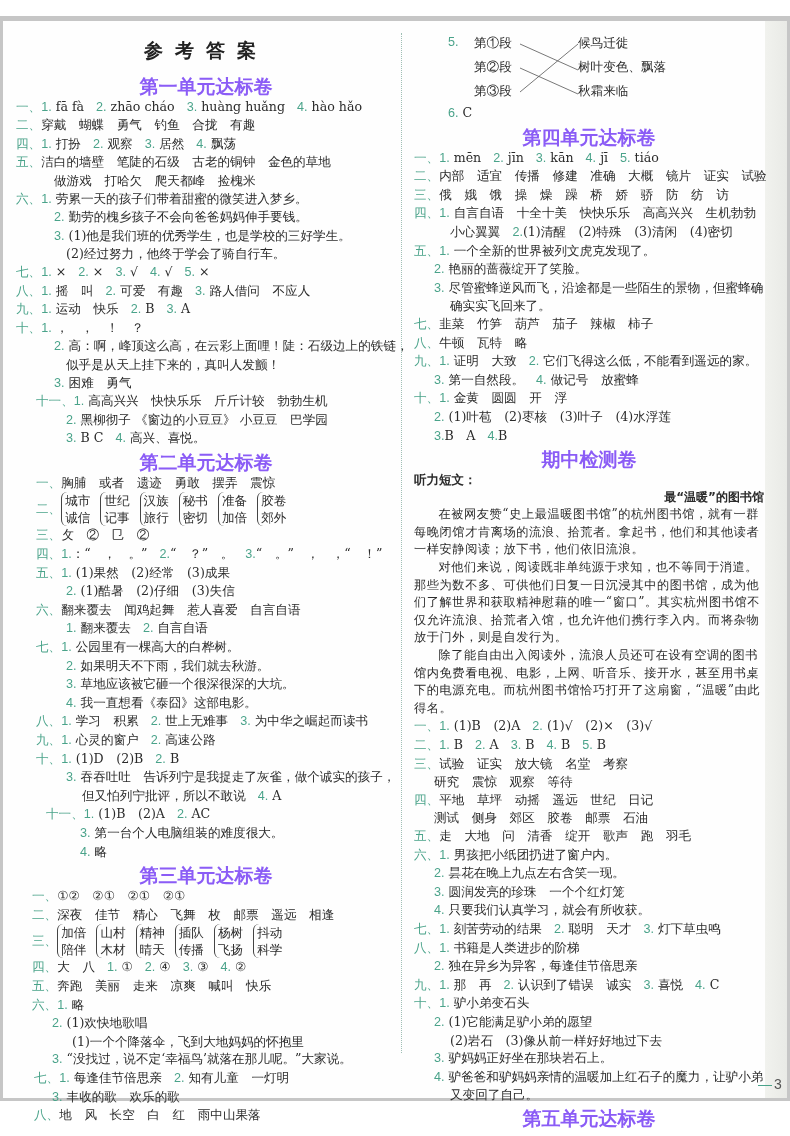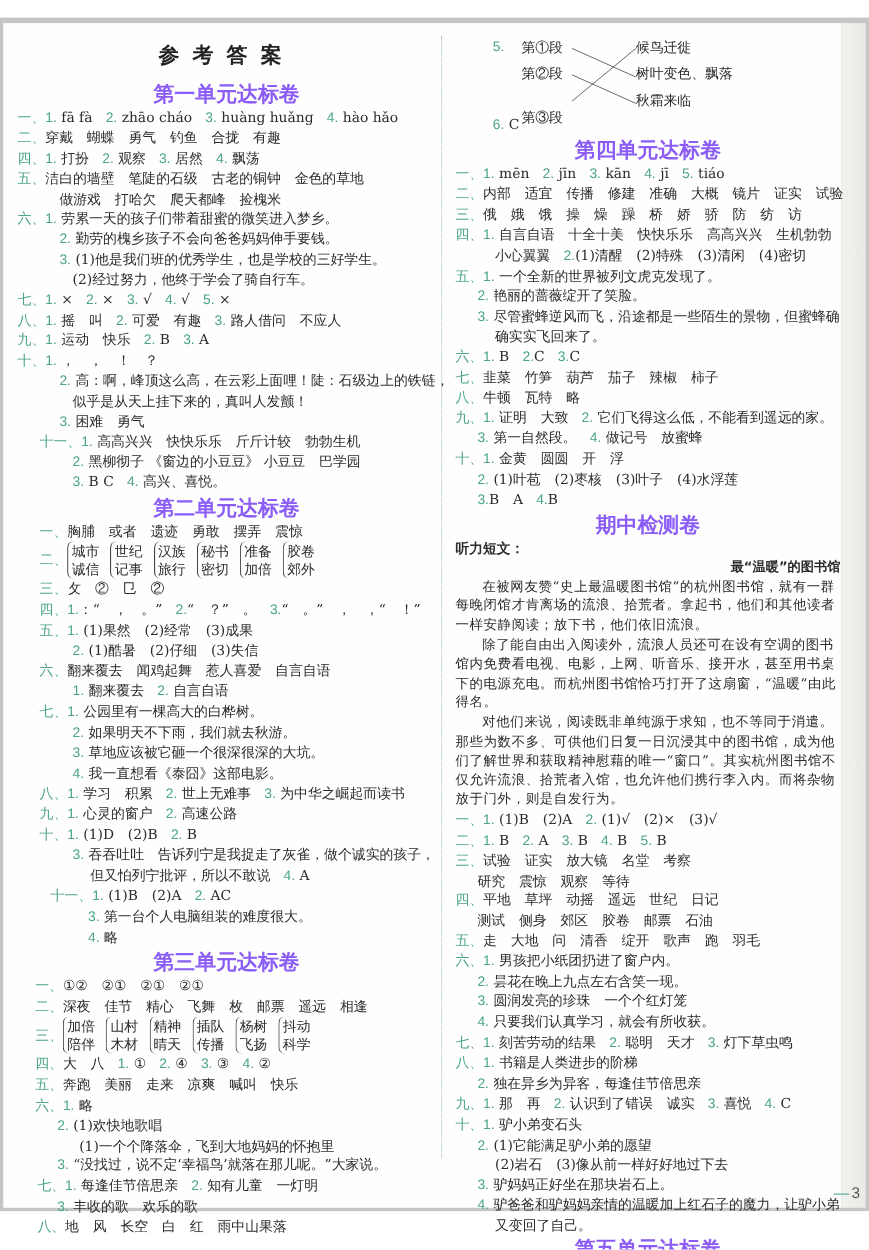--- a/index.html
+++ b/index.html
@@ -133,21 +133,21 @@
   <div class="line" style="padding-left:18px"><span class="n">八、</span><span>地　风　长空　白　红　雨中山果落</span></div>
 
 </div>
 
 <div class="col col-right">
   <div style="height:14px"></div>
   <div class="match">
     <span class="n" style="position:absolute;left:10px;top:0">5.</span>
     <span class="l" style="top:0">第①段</span>
     <span class="l" style="top:24px">第②段</span>
-    <span class="l" style="top:64px">第③段</span>
+    <span class="l" style="top:48px">第③段</span>
     <span class="r" style="top:0">候鸟迁徙</span>
     <span class="r" style="top:24px">树叶变色、飘落</span>
     <span class="r" style="top:48px">秋霜来临</span>
     <svg style="position:absolute;left:0;top:0" width="200" height="76">
       <line x1="82" y1="10" x2="140" y2="36" stroke="#555" stroke-width="0.8"></line>
       <line x1="82" y1="34" x2="140" y2="60" stroke="#555" stroke-width="0.8"></line>
       <line x1="82" y1="58" x2="140" y2="10" stroke="#555" stroke-width="0.8"></line>
     </svg>
   </div>
   <div class="line" style="padding-left:34px;margin-top:-6px"><span class="n">6.</span> <span>C</span></div>
@@ -157,38 +157,35 @@
     <span class="n">一、</span><span class="n">1.</span> <span class="w">mēn</span><span class="n">2.</span> <span class="w">jīn</span><span class="n">3.</span> <span class="w">kān</span><span class="n">4.</span> <span class="w">jī</span><span class="n">5.</span> <span>tiáo</span>
   </div>
   <div class="line"><span class="n">二、</span><span>内部　适宜　传播　修建　准确　大概　镜片　证实　试验</span></div>
   <div class="line"><span class="n">三、</span><span>俄　娥　饿　操　燥　躁　桥　娇　骄　防　纺　访</span></div>
   <div class="line"><span class="n">四、</span><span class="n">1.</span> <span>自言自语　十全十美　快快乐乐　高高兴兴　生机勃勃</span></div>
   <div class="line" style="padding-left:36px"><span class="w">小心翼翼</span><span class="n">2.</span><span>(1)清醒　(2)特殊　(3)清闲　(4)密切</span></div>
   <div class="line"><span class="n">五、</span><span class="n">1.</span> <span>一个全新的世界被列文虎克发现了。</span></div>
   <div class="line" style="padding-left:20px"><span class="n">2.</span> <span>艳丽的蔷薇绽开了笑脸。</span></div>
   <div class="line" style="padding-left:20px"><span class="n">3.</span> <span>尽管蜜蜂逆风而飞，沿途都是一些陌生的景物，但蜜蜂确</span></div>
   <div class="line" style="padding-left:36px">确实实飞回来了。</div>
-  <div class="line">
-    <span class="n">六、</span><span class="n">1.</span> <span class="w">B</span><span class="n">2.</span><span class="w">C</span><span class="n">3.</span><span>C</span>
-  </div>
   <div class="line"><span class="n">七、</span><span>韭菜　竹笋　葫芦　茄子　辣椒　柿子</span></div>
   <div class="line"><span class="n">八、</span><span>牛顿　瓦特　略</span></div>
   <div class="line"><span class="n">九、</span><span class="n">1.</span> <span class="w">证明　大致</span><span class="n">2.</span> <span>它们飞得这么低，不能看到遥远的家。</span></div>
   <div class="line" style="padding-left:20px"><span class="n">3.</span> <span class="w">第一自然段。</span><span class="n">4.</span> <span>做记号　放蜜蜂</span></div>
   <div class="line"><span class="n">十、</span><span class="n">1.</span> <span>金黄　圆圆　开　浮</span></div>
   <div class="line" style="padding-left:20px"><span class="n">2.</span> <span>(1)叶苞　(2)枣核　(3)叶子　(4)水浮莲</span></div>
   <div class="line" style="padding-left:20px"><span class="n">3.</span><span class="w">B　A</span><span class="n">4.</span><span>B</span></div>
 
   <div class="sec-title">期中检测卷</div>
   <div class="label-h">听力短文：</div>
   <div class="passage-title">最“温暖”的图书馆</div>
   <div class="passage">
     <p>在被网友赞“史上最温暖图书馆”的杭州图书馆，就有一群每晚闭馆才肯离场的流浪、拾荒者。拿起书，他们和其他读者一样安静阅读；放下书，他们依旧流浪。</p>
+    <p>对他们来说，阅读既非单纯源于求知，也不等同于消遣。那些为数不多、可供他们日复一日沉浸其中的图书馆，成为他们了解世界和获取精神慰藉的唯一“窗口”。其实杭州图书馆不仅允许流浪、拾荒者入馆，也允许他们携行李入内。而将杂物放于门外，则是自发行为。</p>
     <p>除了能自由出入阅读外，流浪人员还可在设有空调的图书馆内免费看电视、电影，上网、听音乐、接开水，甚至用书桌下的电源充电。而杭州图书馆恰巧打开了这扇窗，“温暖”由此得名。</p>
-    <p>对他们来说，阅读既非单纯源于求知，也不等同于消遣。那些为数不多、可供他们日复一日沉浸其中的图书馆，成为他们了解世界和获取精神慰藉的唯一“窗口”。其实杭州图书馆不仅允许流浪、拾荒者入馆，也允许他们携行李入内。而将杂物放于门外，则是自发行为。</p>
   </div>
   <div class="line"><span class="n">一、</span><span class="n">1.</span> <span class="w">(1)B　(2)A</span><span class="n">2.</span> <span>(1)√　(2)×　(3)√</span></div>
   <div class="line">
     <span class="n">二、</span><span class="n">1.</span> <span class="w">B</span><span class="n">2.</span> <span class="w">A</span><span class="n">3.</span> <span class="w">B</span><span class="n">4.</span> <span class="w">B</span><span class="n">5.</span> <span>B</span>
   </div>
   <div class="line"><span class="n">三、</span><span>试验　证实　放大镜　名堂　考察</span></div>
   <div class="line" style="padding-left:20px">研究　震惊　观察　等待</div>
   <div class="line"><span class="n">四、</span><span>平地　草坪　动摇　遥远　世纪　日记</span></div>
   <div class="line" style="padding-left:20px">测试　侧身　郊区　胶卷　邮票　石油</div>
   <div class="line"><span class="n">五、</span><span>走　大地　问　清香　绽开　歌声　跑　羽毛</span></div>

